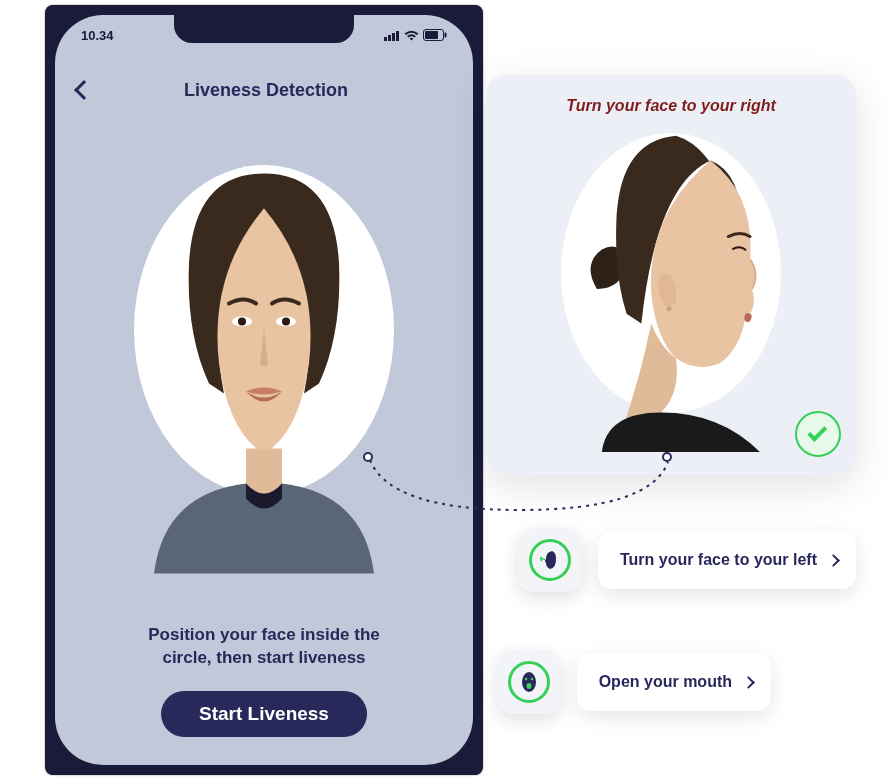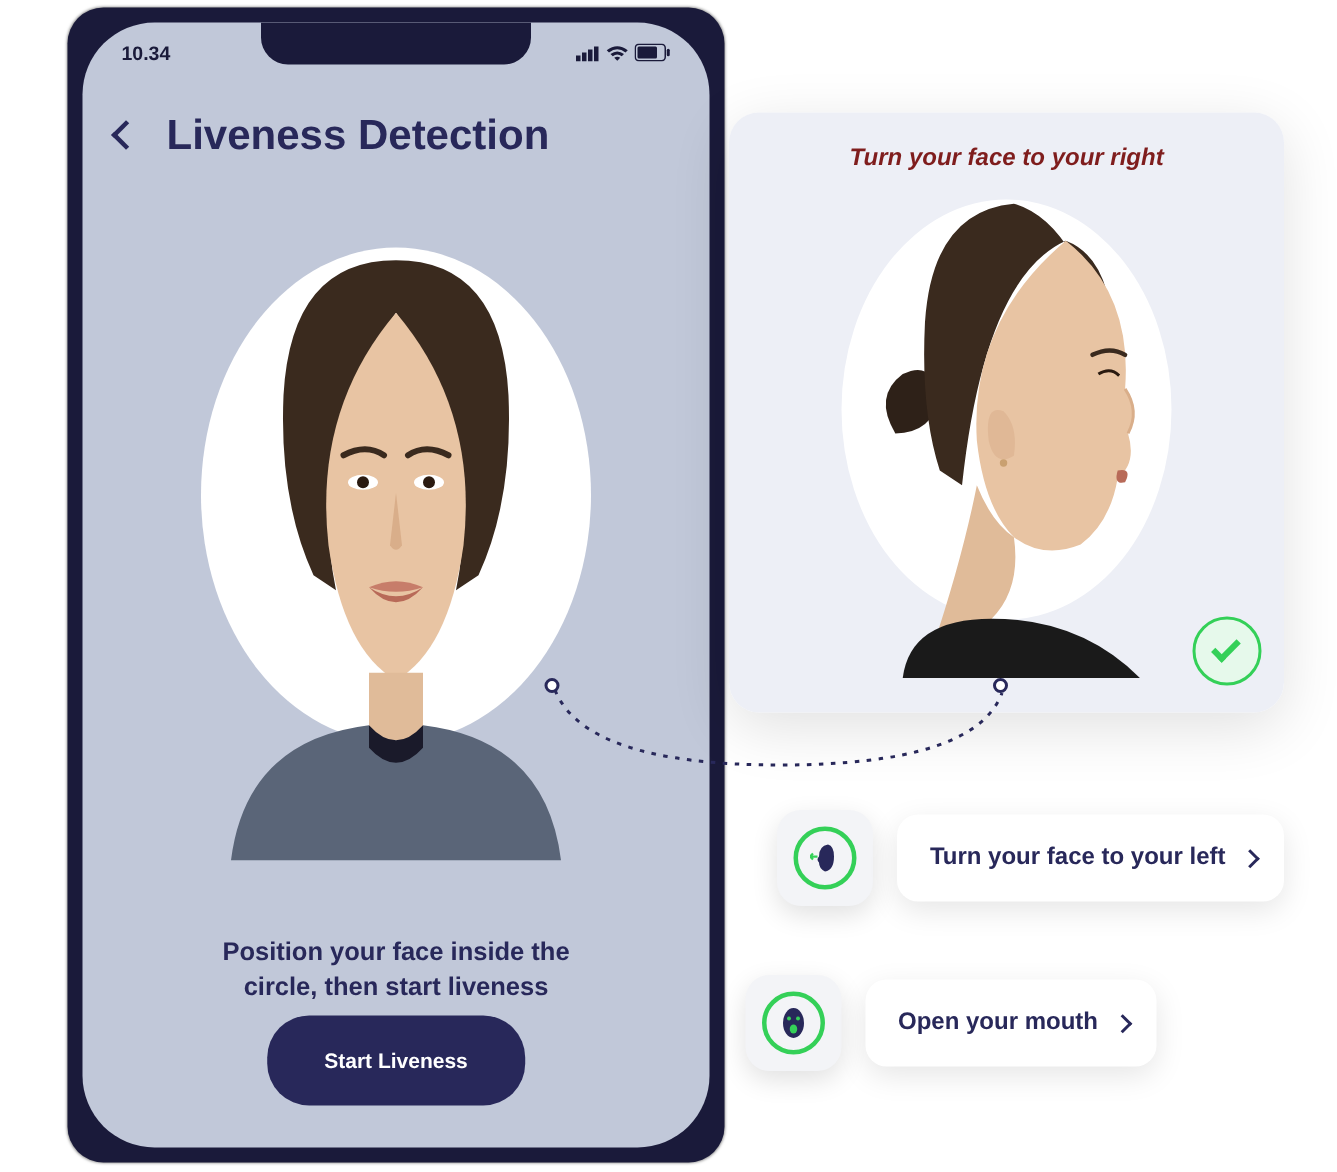--- a/index.html
+++ b/index.html
@@ -10,21 +10,21 @@
     position: relative;
     background: #fff;
   }
   .phone {
     position: absolute;
     left: 45px;
     top: 5px;
     width: 438px;
     height: 770px;
     background: #1a1a3a;
-    border-radius: 24px;
+    border-radius: 8px;
     padding: 10px;
     box-shadow: 0 0 2px rgba(0,0,0,0.5);
   }
   .phone-inner {
     width: 100%;
     height: 100%;
     background: #c1c8d9;
     border-radius: 48px;
     position: relative;
     overflow: hidden;
@@ -66,21 +66,22 @@
   .back-chevron {
     width: 14px; height: 14px;
     border-left: 3px solid #28285a;
     border-bottom: 3px solid #28285a;
     transform: rotate(45deg);
     margin-right: 20px;
     cursor: pointer;
   }
   .page-title {
     flex: 1;
-    font-size: 28px;
+    text-align: center;
+    font-size: 18px;
     font-weight: 800;
     color: #28285a;
     margin-right: 30px;
   }
   .face-area {
     position: absolute;
     top: 135px;
     left: 50%;
     transform: translateX(-50%);
     width: 100%;
@@ -118,23 +119,23 @@
     line-height: 1.35;
   }
   .start-btn {
     position: absolute;
     bottom: 28px;
     left: 50%;
     transform: translateX(-50%);
     background: #28285a;
     color: #fff;
     border: none;
-    padding: 22px 38px;
+    padding: 12px 38px;
     border-radius: 28px;
-    font-size: 14px;
+    font-size: 19px;
     font-weight: 700;
     cursor: pointer;
   }
   .callout-card {
     position: absolute;
     right: 35px;
     top: 75px;
     width: 370px;
     height: 400px;
     background: rgba(235,238,245,0.92);
@@ -178,21 +179,21 @@
     border-left: 4px solid #34d058;
     border-bottom: 4px solid #34d058;
     transform: rotate(-45deg) translate(1px,-2px);
   }
   .tile {
     position: absolute;
     display: flex;
     align-items: center;
     gap: 16px;
   }
-  .tile-left { right: 35px; top: 540px; }
+  .tile-left { right: 35px; top: 528px; }
   .tile-mouth { right: 120px; top: 650px; text-align: center; }
   .tile-icon-box {
     width: 64px; height: 64px;
     background: #f3f4f7;
     border-radius: 16px;
     box-shadow: 0 6px 18px rgba(0,0,0,0.12);
     display: flex;
     align-items: center;
     justify-content: center;
   }

